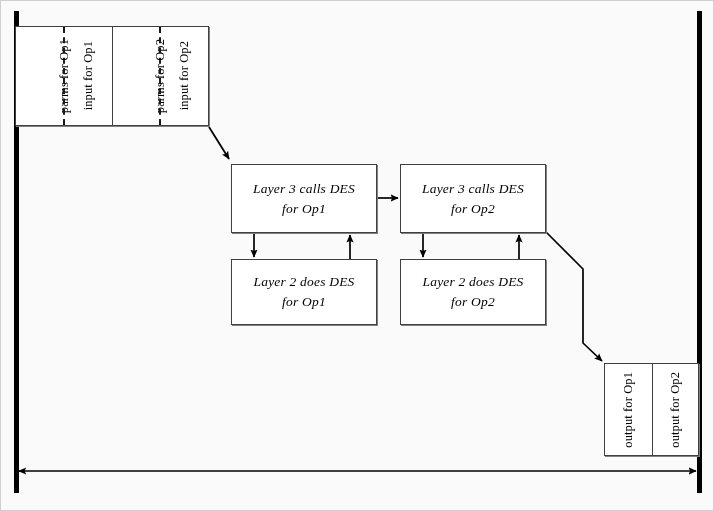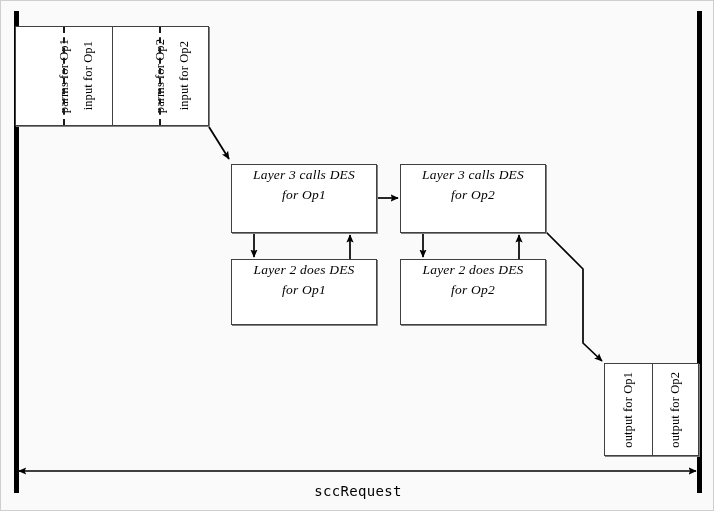--- a/index.html
+++ b/index.html
@@ -33,20 +33,21 @@
   
   .box {
     position: absolute;
     background: #ffffff;
     border: 1px solid #404040;
     box-sizing: border-box;
     box-shadow: 1px 1px 0 #808080;
   }
   .proc-box {
     display: flex;
+    align-items: center;
     justify-content: center;
     text-align: center;
     font-style: italic;
     font-size: 13.5px;
     line-height: 1.45;
     color: #000000;
     letter-spacing: 0.2px;
   }
   
   .vseg {
@@ -186,15 +187,14 @@
 
   <div class="box" style="left:603px; top:362px; width:95px; height:93px;">
     <div class="vseg" style="left:0px; width:47px;">
       <span>output for Op1</span>
     </div>
     <div class="vseg div-solid" style="left:47px; width:46px;">
       <span>output for Op2</span>
     </div>
   </div>
 
-  <div class="caption" style="left:0px; top:482px; width:714px;">sccRequest</div>
 
 </div>
 
 </body></html>

